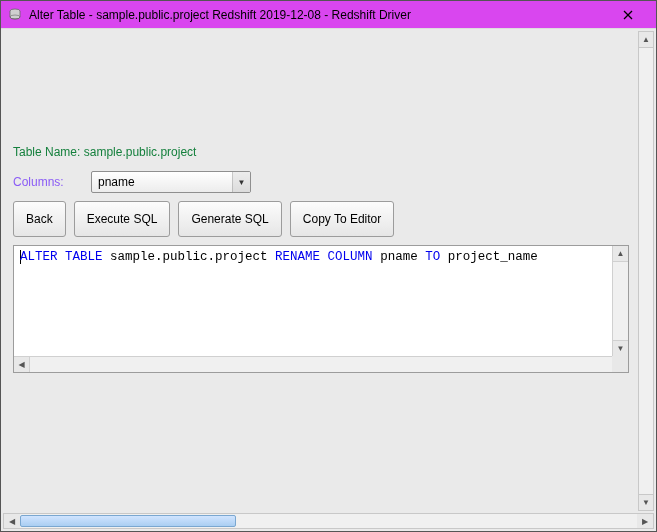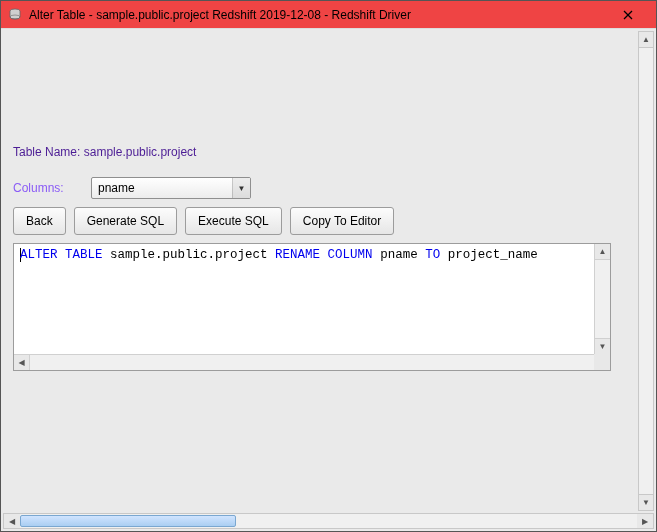--- a/index.html
+++ b/index.html
@@ -16,21 +16,21 @@
     border: 1px solid #555;
     display: flex;
     flex-direction: column;
     background: #fff;
   }
   .titlebar {
     height: 28px;
     display: flex;
     align-items: center;
     padding: 0 8px 0 6px;
-    background: #ef4444;
+    background: #d946ef;
     border-bottom: 1px solid #ddd;
   }
   .titlebar .icon-slot {
     width: 16px; height: 16px;
     display: flex; align-items: center; justify-content: center;
     margin-right: 6px;
   }
   .titlebar .title {
     flex: 1;
     color: #000;
@@ -100,22 +100,22 @@
     right: 22px;
     bottom: 22px;
     background: #eaeaea;
     padding: 0;
   }
   .inner {
     padding: 12px 4px 4px 8px;
   }
   .spacer-top { height: 100px; }
   .table-name-line {
-    color: #4c1d95;
-    margin-bottom: 18px;
+    color: #15803d;
+    margin-bottom: 12px;
   }
   .form-row {
     display: flex;
     align-items: center;
     margin-bottom: 6px;
   }
   .form-row .lbl {
     width: 78px;
     color: #8b5cf6;
   }
@@ -153,36 +153,36 @@
     font-size: 12px;
     font-family: inherit;
   }
   .button-row {
     margin: 8px 0 8px 0;
     display: flex;
     gap: 8px;
     flex-wrap: wrap;
   }
   .btn {
-    height: 28px;
+    height: 36px;
     padding: 0 12px;
     background: linear-gradient(#fcfcfc,#e6e6e6);
     border: 1px solid #9c9c9c;
     border-radius: 3px;
     font-size: 12px;
     font-family: inherit;
     cursor: pointer;
     color: #000;
   }
   .sql-panel {
     position: relative;
     border: 1px solid #9c9c9c;
     background: #fff;
     height: 128px;
-    margin-right: 19px;
+    margin-right: 1px;
   }
   .sql-body {
     position: absolute;
     left: 0; top: 0;
     right: 16px;
     bottom: 16px;
     padding: 4px 6px 4px 6px;
     font-family: "Consolas","Courier New",monospace;
     font-size: 12.5px;
     white-space: pre;
@@ -266,22 +266,22 @@
           <span class="lbl">Columns:</span>
           <div class="combo">
             <span>pname</span>
             <span class="combo-arrow">▼</span>
           </div>
         </div>
 
 
         <div class="button-row">
           <button class="btn">Back</button>
+          <button class="btn">Execute SQL</button>
           <button class="btn">Generate SQL</button>
-          <button class="btn">Execute SQL</button>
           <button class="btn">Copy To Editor</button>
         </div>
 
         <div class="sql-panel">
           <div class="sql-body" id="sql-body"><span class="caret"></span><span class="kw">ALTER</span><span> </span><span class="kw">TABLE</span><span> sample.public.project </span><span class="kw">RENAME</span><span> </span><span class="kw">COLUMN</span><span> pname </span><span class="kw">TO</span><span> project_name</span></div>
           <div class="sql-vscroll">
             <div class="arrow up">▲</div>
             <div class="arrow down">▼</div>
           </div>
           <div class="sql-hscroll">

